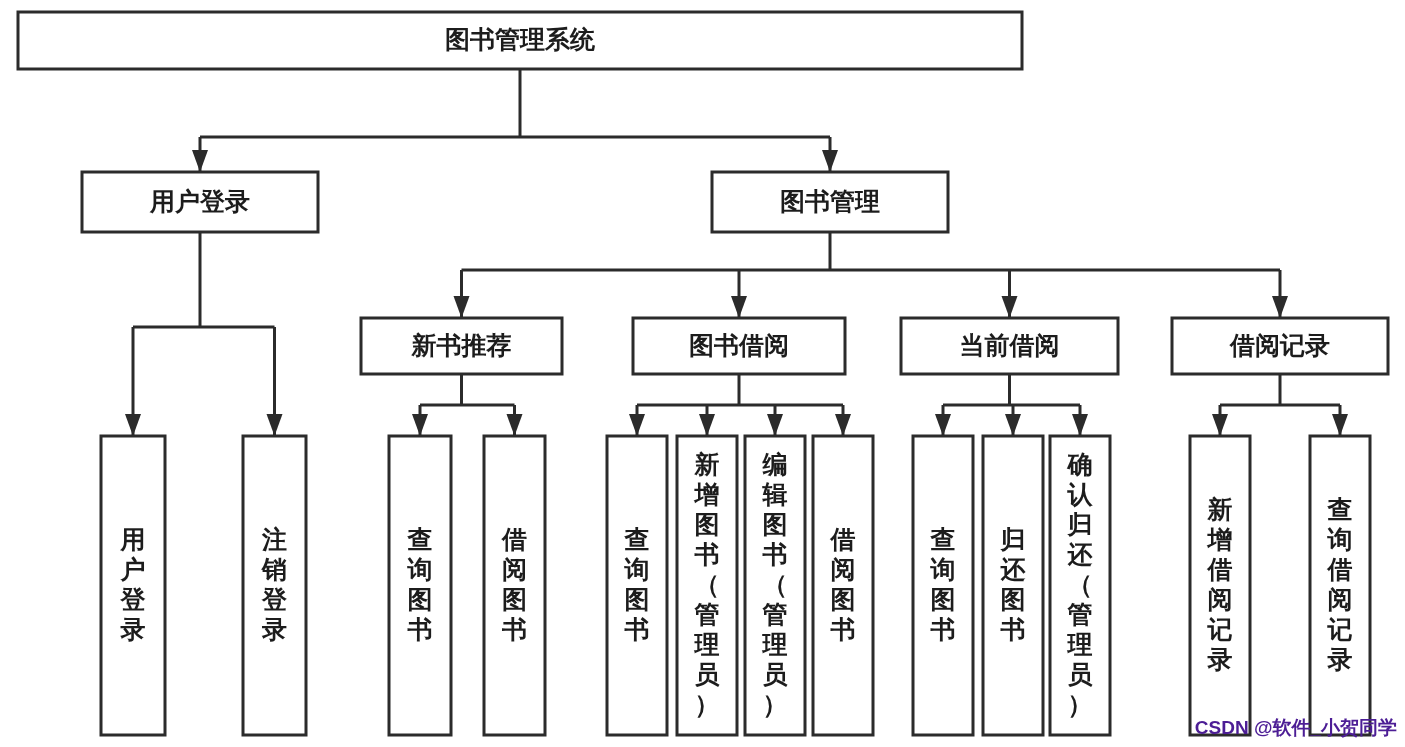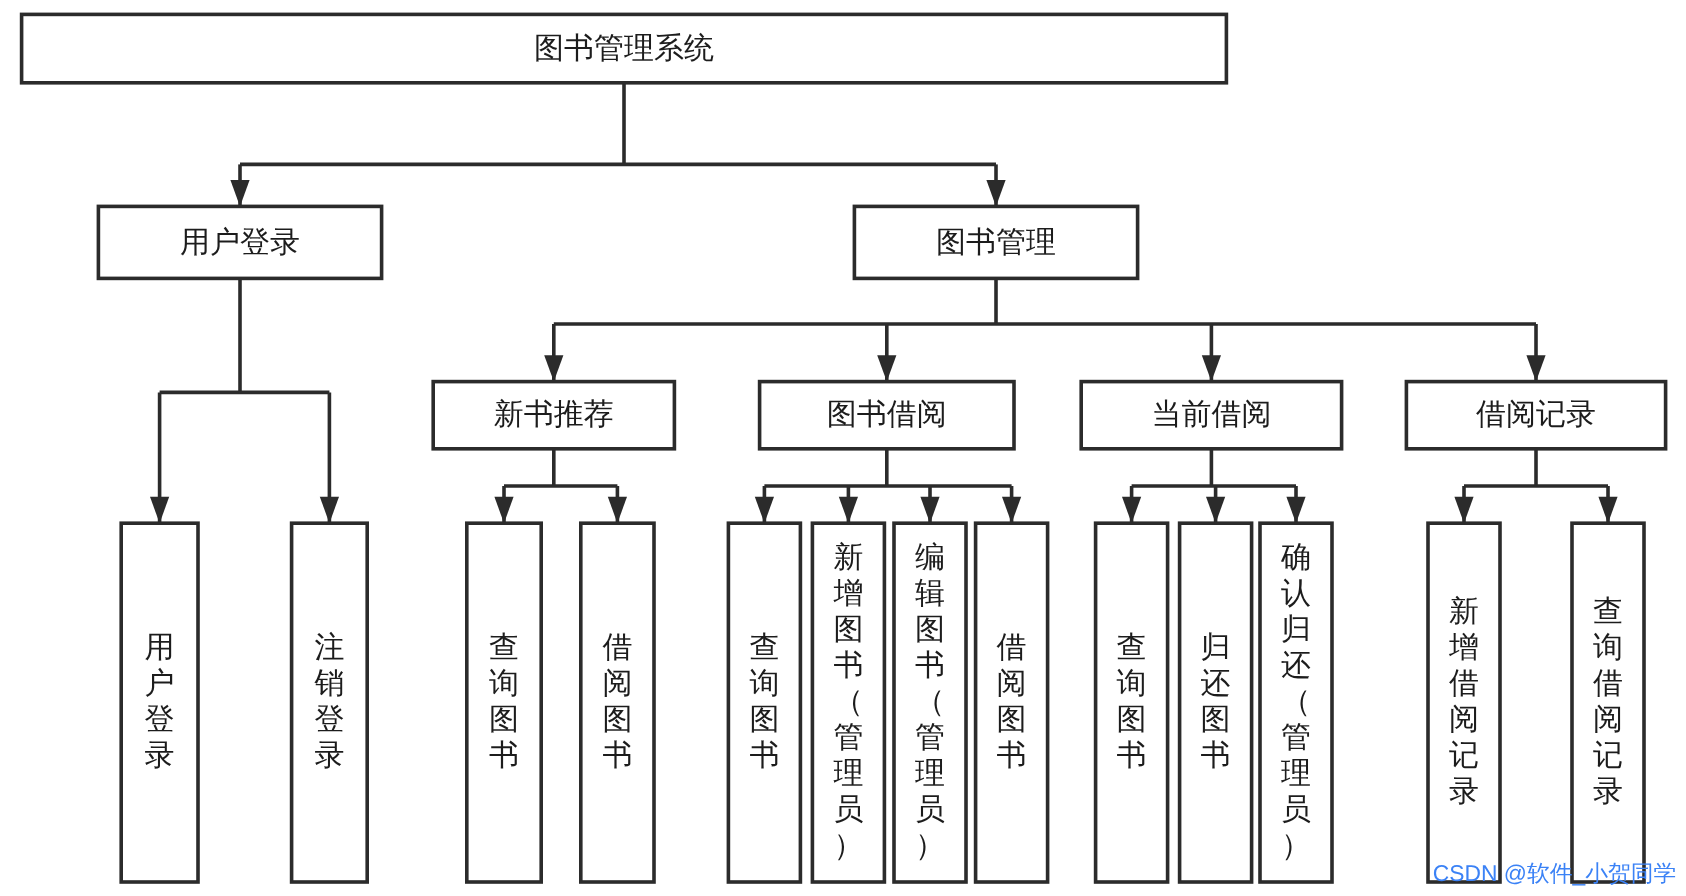--- a/index.html
+++ b/index.html
@@ -11,20 +11,21 @@
     width: 1405px;
     height: 747px;
     font-family: "Liberation Sans", "DejaVu Sans", sans-serif;
     overflow: hidden;
     position: relative;
   }
   #diagram-root {
     position: relative;
     width: 1405px;
     height: 747px;
+    font-weight: bold;
   }
   svg#flow {
     position: absolute;
     top: 0;
     left: 0;
     width: 1405px;
     height: 747px;
   }
   .node-rect {
     fill: #ffffff;
@@ -48,21 +49,21 @@
   .edge-arrow {
     fill: #2b2b2b;
     stroke: none;
   }
   .watermark {
     position: absolute;
     right: 8px;
     bottom: 6px;
     font-family: "Liberation Sans", "DejaVu Sans", sans-serif;
     font-size: 19px;
-    color: #3b82f6;
+    color: #4c1d95;
     white-space: nowrap;
     user-select: none;
   }
 </style>
 </head>
 <body>
 
 <div id="diagram-root">
   <svg id="flow" viewBox="0 0 1405 747" xmlns="http://www.w3.org/2000/svg">
     <g id="edges">

